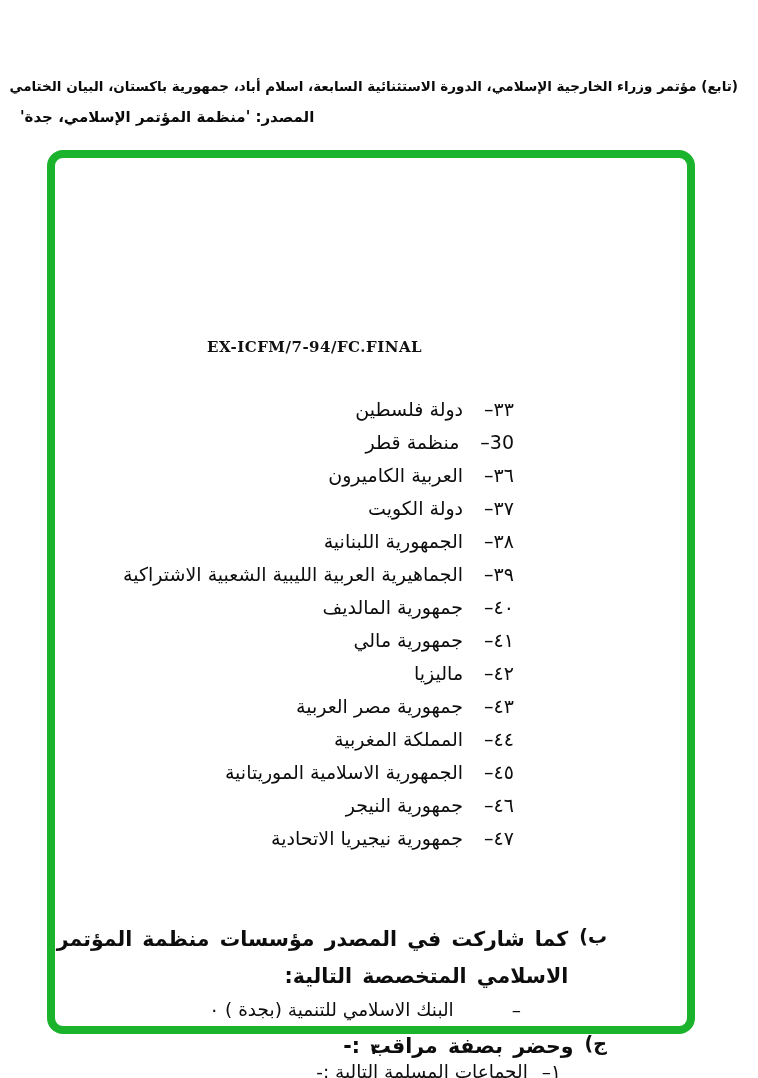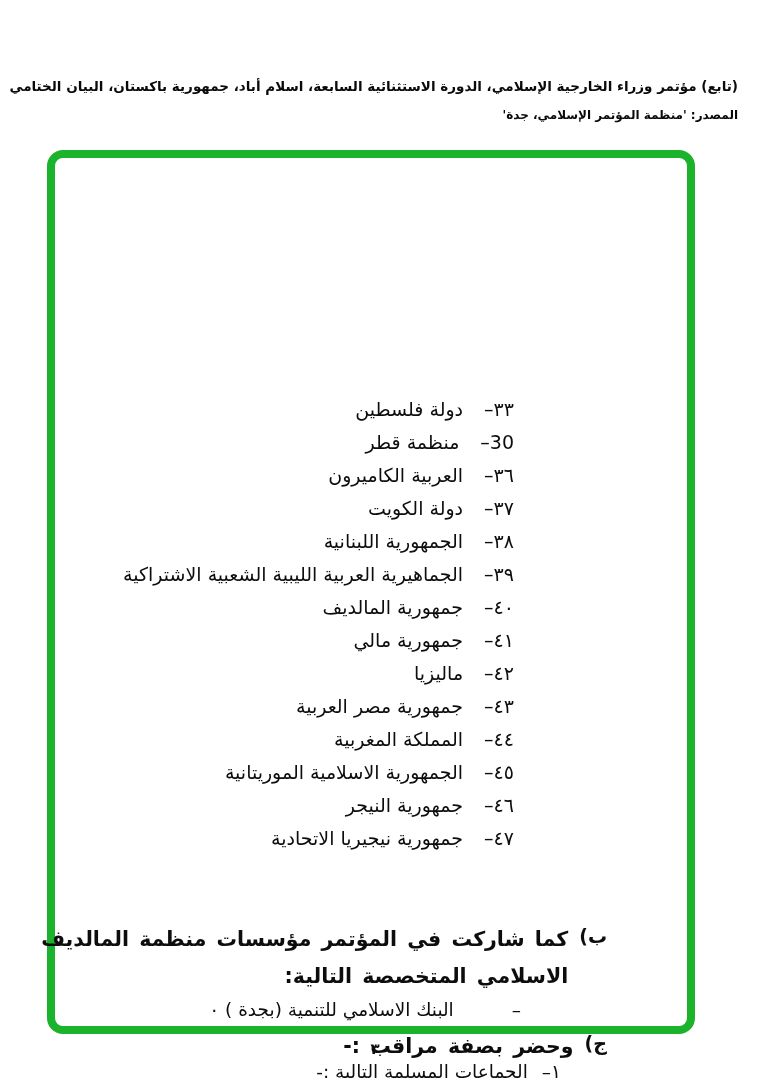--- a/index.html
+++ b/index.html
@@ -7,22 +7,22 @@
     width:758px;height:1078px;position:relative;background:#ffffff;
     font-family:"DejaVu Sans",sans-serif;color:#0d0d0d;overflow:hidden;
   }
   .abs{position:absolute;}
   
   .hdr1{
     top:78px;left:20px;right:20px;direction:rtl;
     font-weight:bold;font-size:13.5px;white-space:nowrap;color:#0a0a0a;
   }
   .hdr2{
-    top:108px;left:20px;right:20px;text-align:right;direction:rtl;
-    font-weight:bold;font-size:12px;color:#0a0a0a;
+    top:108px;left:20px;right:20px;text-align:left;direction:rtl;
+    font-weight:bold;font-size:15px;color:#0a0a0a;
   }
   
   .frame{
     left:47px;top:150px;width:648px;height:884px;box-sizing:border-box;
     border:8px solid #1cb32c;border-radius:16px;background:#ffffff;
   }
   .docref{
     left:152px;top:180px;
     font-family:"DejaVu Serif",serif;font-weight:bold;font-size:15px;
     letter-spacing:.5px;color:#111;
@@ -48,20 +48,21 @@
   .pageno{top:1040px;left:0;right:8px;text-align:center;font-size:15px;font-weight:bold;}
 </style>
 </head>
 <body>
 
 <div class="abs hdr1">(تابع) مؤتمر وزراء الخارجية الإسلامي، الدورة الاستثنائية السابعة، اسلام أباد، جمهورية باكستان، البيان الختامي</div>
 <div class="abs hdr2">المصدر: 'منظمة المؤتمر الإسلامي، جدة'</div>
 
 <div class="abs frame">
 
+  <div class="abs docref">EX-ICFM/7-94/FC.FINAL</div>
 
   <div class="abs mlist">
 
       <div class="mrow">
         <span class="mnum">٣٣–</span><span class="mname">دولة فلسطين</span>
       </div>
 
 
       <div class="mrow">
         <span class="mnum">30–</span><span class="mname">منظمة قطر</span>
@@ -113,21 +114,21 @@
 
       <div class="mrow">
         <span class="mnum">٤٧–</span><span class="mname">جمهورية نيجيريا الاتحادية</span>
       </div>
 
     </div>
 
   <div class="abs sect sect-b">
     <span class="smarker">ب)</span>
     <span class="shead">
-        <span style="display:block;">كما شاركت في المؤتمر مؤسسات منظمة المالديف</span>
+        <span style="display:block;">كما شاركت في المصدر مؤسسات منظمة المؤتمر</span>
         <span style="display:block;">الاسلامي المتخصصة التالية:</span>
       </span>
   </div>
 
   <div class="abs brow bullet-b">
     <span>–</span>
     <span>البنك الاسلامي للتنمية (بجدة ) ٠</span>
   </div>
 
   <div class="abs sect sect-c">

